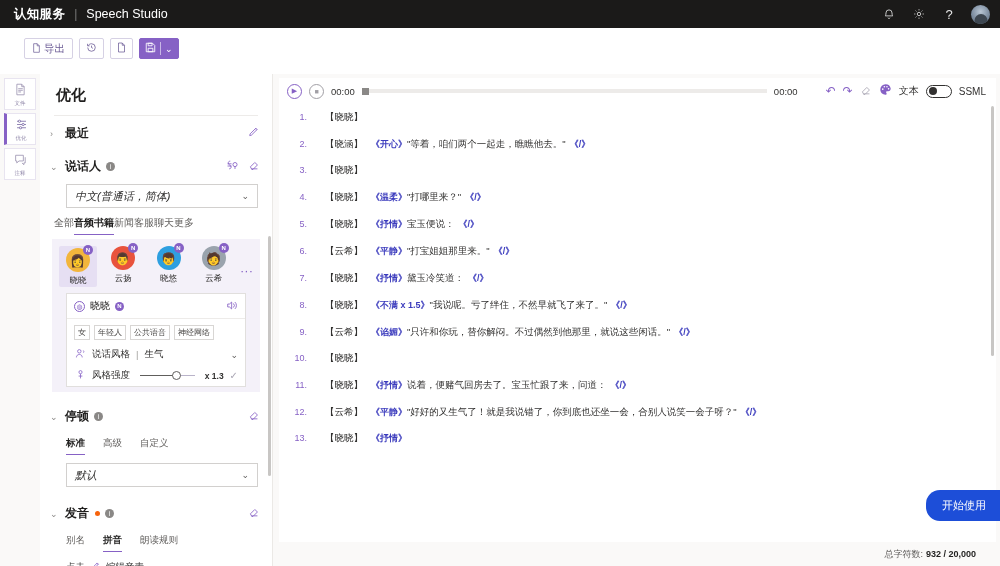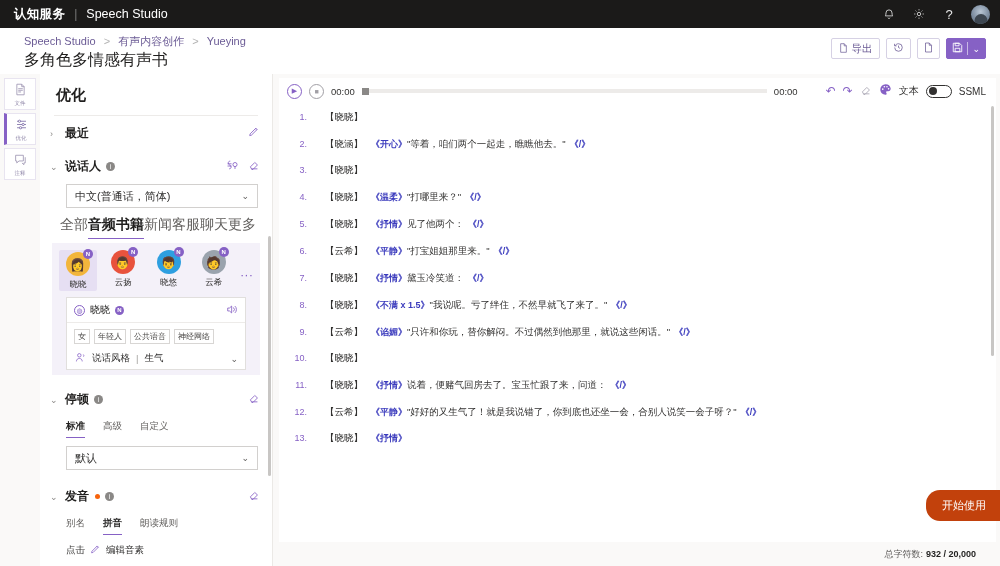--- a/index.html
+++ b/index.html
@@ -91,25 +91,25 @@
   .sec-name { font-size:12px; font-weight:700; color:#201f1e; }
   .dotinfo {
     width:9px; height:9px; border-radius:50%; background:#8a8886; color:#fff;
     font-size:7px; line-height:9px; text-align:center; display:inline-block;
   }
   .reddot { width:5px; height:5px; border-radius:50%; background:#f7630c; display:inline-block; margin-left:1px; vertical-align:top; }
   .sec-actions { margin-left:auto; display:flex; gap:10px; align-items:center; color:#8661c5; }
 
   .ddown {
     margin:2px 14px 0 26px; height:24px; border:1px solid #d2d0ce; background:#fff;
-    display:flex; align-items:center; padding:0 8px; font-size:11px; color:#323130;
+    display:flex; align-items:center; padding:0 8px; font-size:11px; color:#323130;font-style:italic;
   }
   .ddown .cv { margin-left:auto; color:#605e5c; font-size:9px; }
 
-  .vtabs { display:flex; gap:0; padding:8px 10px 0 14px; font-size:14px; color:#605e5c; justify-content:center; }
+  .vtabs { display:flex; gap:0; padding:8px 10px 0 14px; font-size:10px; color:#605e5c; justify-content:flex-start; }
   .vtab { padding-bottom:4px; }
   .vtab.sel { color:#201f1e; border-bottom:1.5px solid #8661c5; font-weight:600; }
 
   .voicebox { margin:4px 12px 0 12px; background:#f4f1f9; padding:7px 4px 5px 4px; }
   .voices { display:flex; align-items:flex-start; justify-content:space-between; padding:0 3px; }
   .voice { width:38px; display:flex; flex-direction:column; align-items:center; gap:3px; }
   .voice.sel { background:#e6dff3; border-radius:2px; padding-top:2px; }
   .vav { width:24px; height:24px; border-radius:50%; position:relative; }
   .vav .badge {
     position:absolute; right:-3px; top:-3px; width:10px; height:10px; border-radius:50%;
@@ -172,21 +172,21 @@
   .ltxt { flex:1; font-size:9.5px; color:#323130; line-height:14px; }
   .style-tag { color:#3b3bbd; font-weight:700; font-size:9px; }
   .endtag { color:#3b3bbd; font-weight:700; font-size:9px; margin-left:4px; }
   .ed-sb { position:absolute; right:2px; top:2px; width:3px; height:250px; background:#c8c6c4; border-radius:2px; }
 
   .ed-footer { flex:0 0 24px; background:#faf9f8; display:flex; align-items:center; justify-content:flex-end;
                padding-right:20px; font-size:9px; color:#605e5c; }
   .ed-footer b { color:#201f1e; margin-left:3px; }
 
   .fab {
-    position:absolute; right:0px; bottom:45px; background:#c2410c; color:#fff;
+    position:absolute; right:0px; bottom:45px; background:#1d4ed8; color:#fff;
     font-size:11px; padding:8px 14px 8px 16px; border-radius:14px 0 0 14px;
   }
   .rel { position:relative; }
 </style>
 </head>
 <body>
 
 <div class="app">
 
   <div class="topbar">
@@ -204,30 +204,20 @@
       <svg width="12" height="12" viewBox="0 0 16 16" fill="none" stroke="currentColor" stroke-width="1.1">
         <circle cx="8" cy="8" r="2.3"></circle>
         <path d="M8 1.6v1.6M8 12.8v1.6M1.6 8h1.6M12.8 8h1.6M3.5 3.5l1.1 1.1M11.4 11.4l1.1 1.1M12.5 3.5l-1.1 1.1M4.6 11.4l-1.1 1.1"></path>
       </svg>
     </span>
     <span class="ticon" style="font-size:13px;">?</span>
     <span class="avatar"></span>
   </div>
 
   <div class="header">
-    <div class="crumbwrap">
-      <div class="crumbs">
-        <span class="c">Speech Studio</span>
-        <span class="sep">&gt;</span>
-        <span class="c">有声内容创作</span>
-        <span class="sep">&gt;</span>
-        <span class="c">Yueying</span>
-      </div>
-      <div class="pagetitle">多角色多情感有声书</div>
-    </div>
 
     <div class="hdr-actions">
       <div class="btn-ghost btn-export">
         <span>
           <svg width="9" height="10" viewBox="0 0 12 14" fill="none" stroke="currentColor" stroke-width="1">
             <path d="M2 1h5l3 3v9H2z"></path>
               <path d="M7 1v3h3"></path>
           </svg>
         </span>
         <span>导出</span>
@@ -411,20 +401,36 @@
                   <circle cx="5.5" cy="4.2" r="2.2"></circle>
                     <path d="M1.8 12c0-2.4 1.7-3.8 3.7-3.8S9.2 9.6 9.2 12"></path>
                   <path d="M10.6 3.2c.9.7.9 2.1 0 2.8"></path>
                 </svg>
               </span>
               <span>说话风格</span>
               <span style="color:#a19f9d;">|</span>
               <span>生气</span>
               <span class="cv">⌄</span>
             </div>
+            <div class="vrow">
+              <span class="ic">
+                <svg width="11" height="11" viewBox="0 0 14 14" fill="none" stroke="currentColor" stroke-width="1">
+                  <circle cx="7" cy="4" r="2"></circle>
+                    <path d="M7 6.2V12M4.6 9h4.8"></path>
+                </svg>
+              </span>
+              <span>风格强度</span>
+              <span class="slider">
+                <span class="track"></span>
+                <span class="fill"></span>
+                <span class="knob"></span>
+              </span>
+              <span class="xval">x 1.3</span>
+              <span class="okic">✓</span>
+            </div>
           </div>
         </div>
 
         <div class="sec-head" style="padding-top:16px;">
           <span class="chev">⌄</span>
           <span class="sec-name">停顿</span>
           <span class="dotinfo">i</span>
           <span class="sec-actions">
             <span>
               <svg width="12" height="12" viewBox="0 0 14 14" fill="none" stroke="currentColor" stroke-width="1">
@@ -533,21 +539,21 @@
           <span class="ln">4.</span>
           <span class="spkr">【晓晓】</span>
           <span class="ltxt">
             <span class="style-tag">《温柔》</span><span>"打哪里来？"</span><span class="endtag">《/》</span>
           </span>
         </div>
         <div class="line">
           <span class="ln">5.</span>
           <span class="spkr">【晓晓】</span>
           <span class="ltxt">
-            <span class="style-tag">《抒情》</span><span>见了他两个：</span><span class="endtag">《/》</span>
+            <span class="style-tag">《抒情》</span><span>宝玉便说：</span><span class="endtag">《/》</span>
           </span>
         </div>
         <div class="line">
           <span class="ln">6.</span>
           <span class="spkr">【云希】</span>
           <span class="ltxt">
             <span class="style-tag">《平静》</span><span>"打宝姐姐那里来。"</span><span class="endtag">《/》</span>
           </span>
         </div>
         <div class="line">

